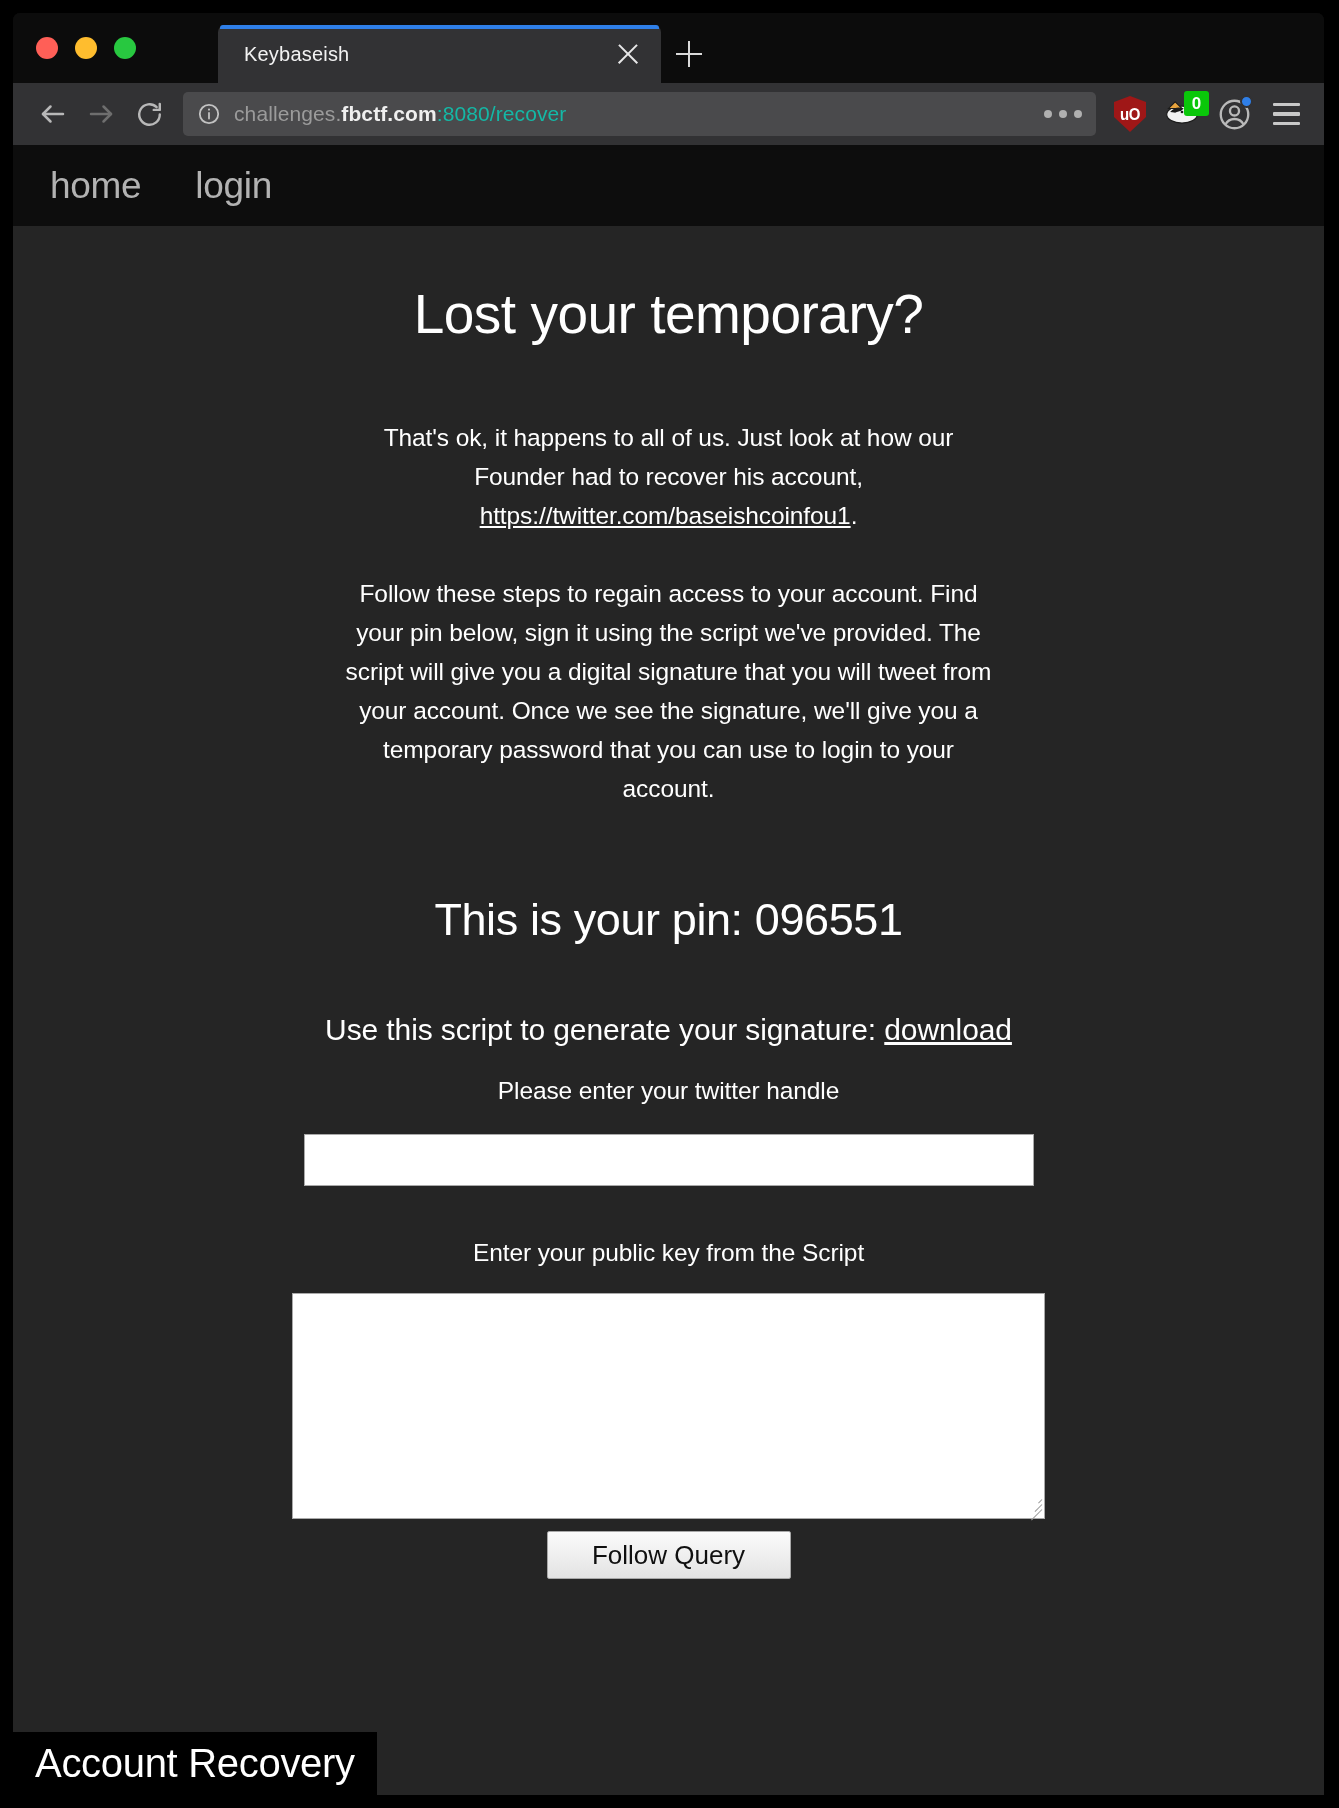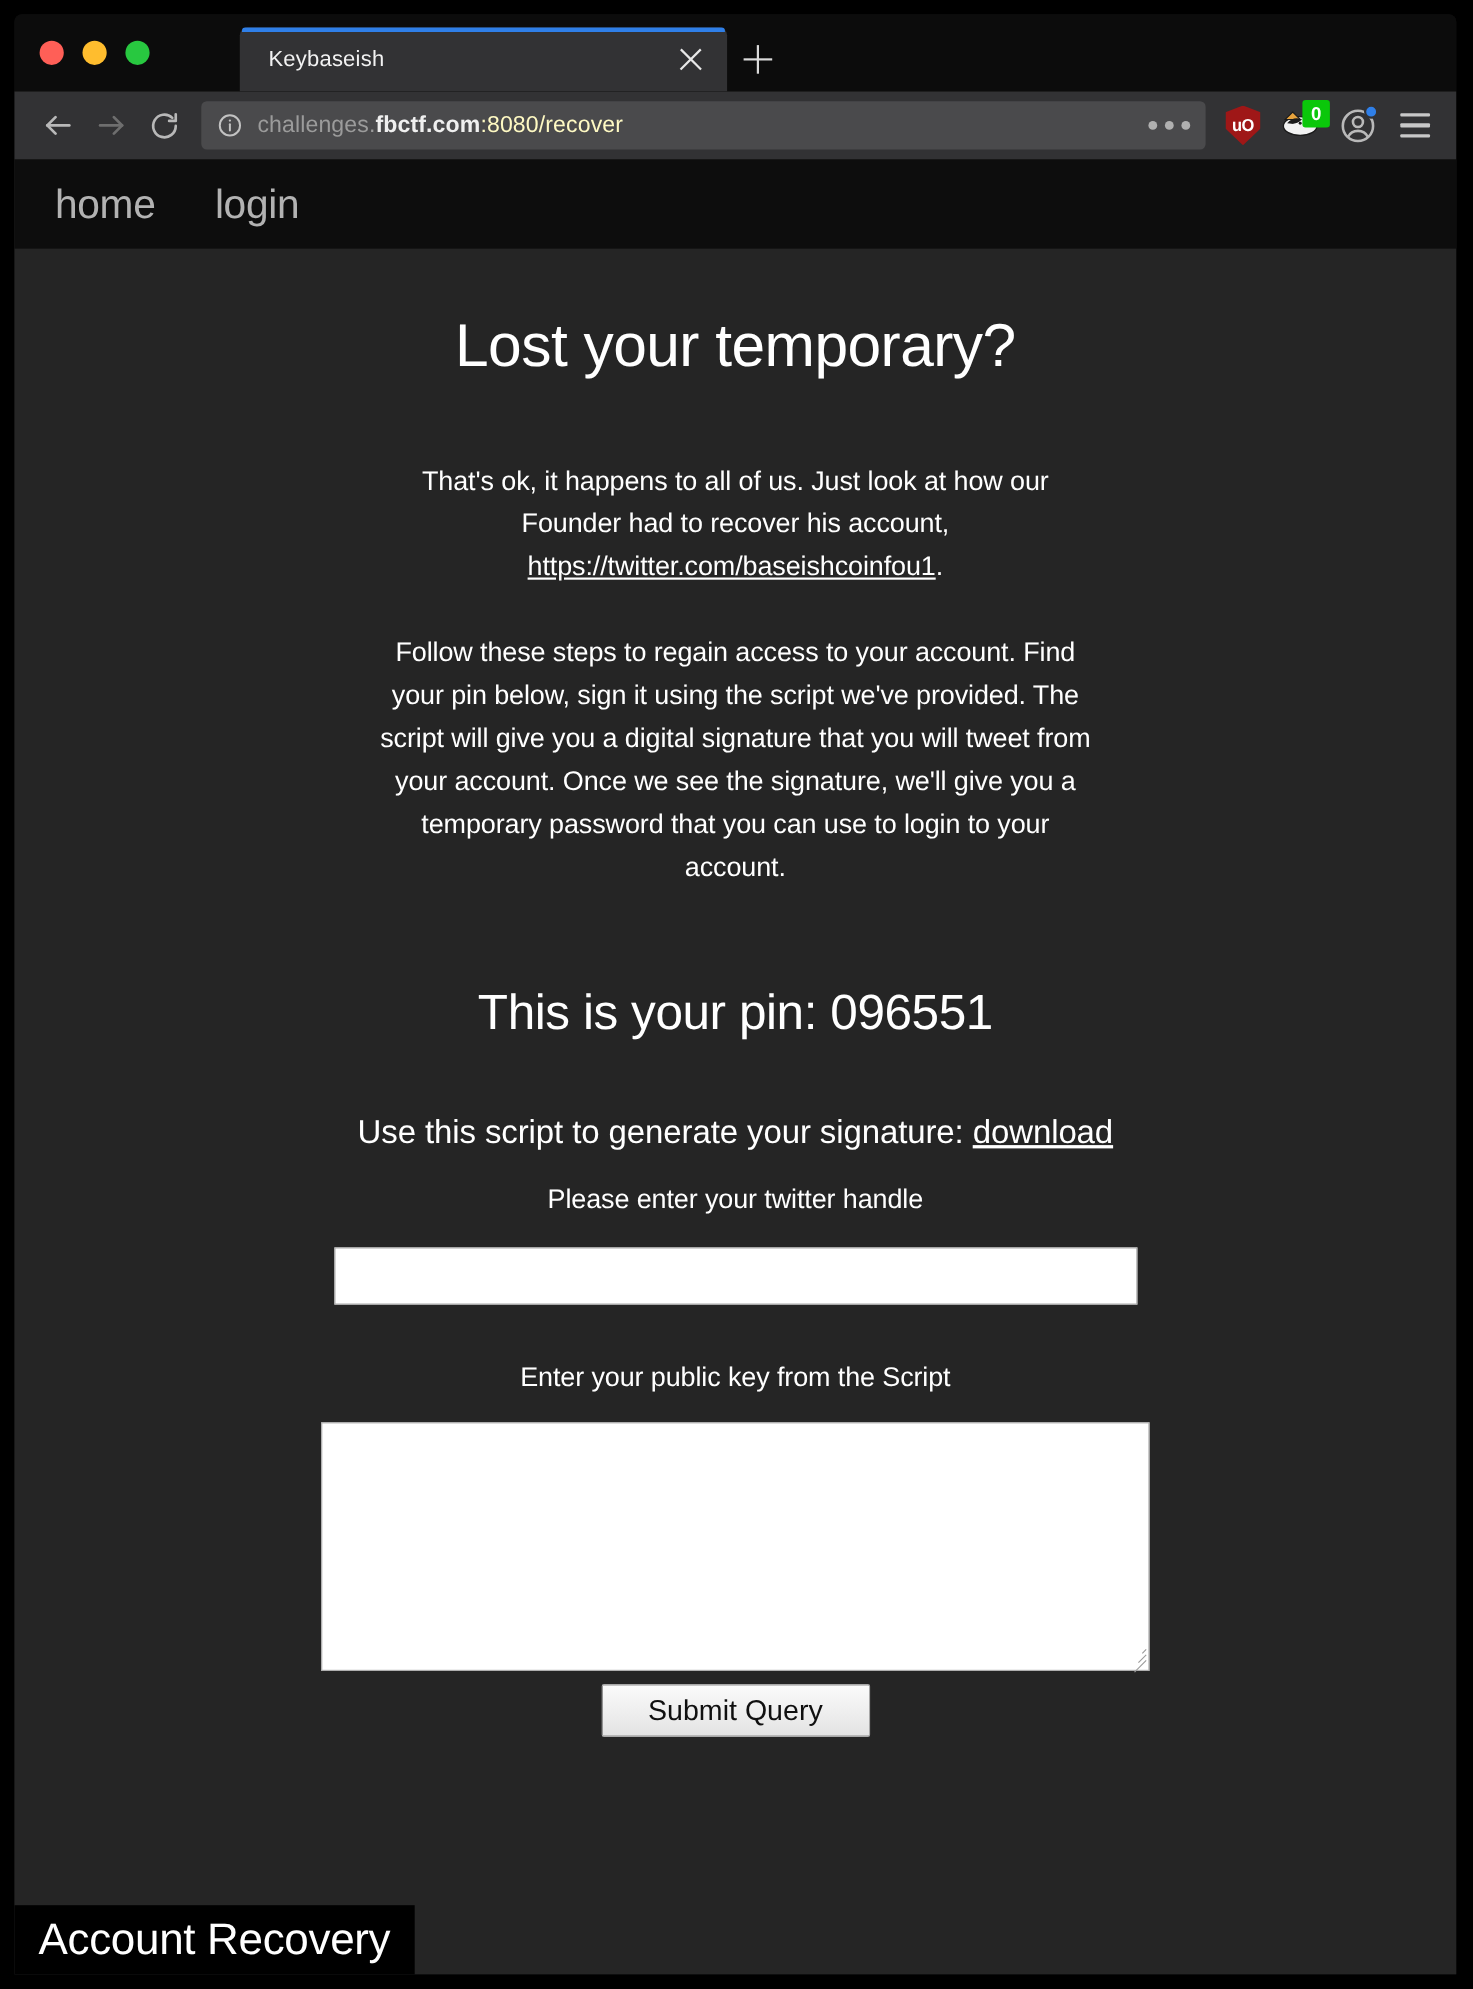--- a/index.html
+++ b/index.html
@@ -135,21 +135,21 @@
   }
   .url {
     flex: 1;
     font-size: 21px;
     color: #9b9b9b;
     white-space: nowrap;
     overflow: hidden;
     letter-spacing: .1px;
   }
   .url b { color: #efefef; font-weight: 700; }
-  .url .tail { color: #fef9c3; text-align: right; }
+  .url .tail { color: #14b8a6; text-align: right; }
   .ellipsis {
     display: flex; gap: 7px; margin-left: 12px; flex: none;
     cursor: pointer;
   }
   .ellipsis i { width: 8px; height: 8px; border-radius: 50%; background: #b0b0b0; display:block; }
 
   .ext {
     width: 48px; height: 48px;
     position: relative;
     flex: none;
@@ -452,21 +452,21 @@
 
         <div class="textarea-wrap">
           <textarea class="pubkey" placeholder="" style=""></textarea>
           <span class="resize-grip">
             <i style="bottom:2px;  width:15px; transform:rotate(-45deg);"></i>
             <i style="bottom:7px;  width:10px; transform:rotate(-45deg);"></i>
             <i style="bottom:12px; width:5px;  transform:rotate(-45deg);"></i>
           </span>
         </div>
 
-        <button class="submit" type="submit">Submit Query</button>
+        <button class="submit" type="submit">Follow Query</button>
       </div>
 
       <div class="statusbar">
         <span>Account Recovery</span>
       </div>
 
     </div>
   </div>
 </div>
 

